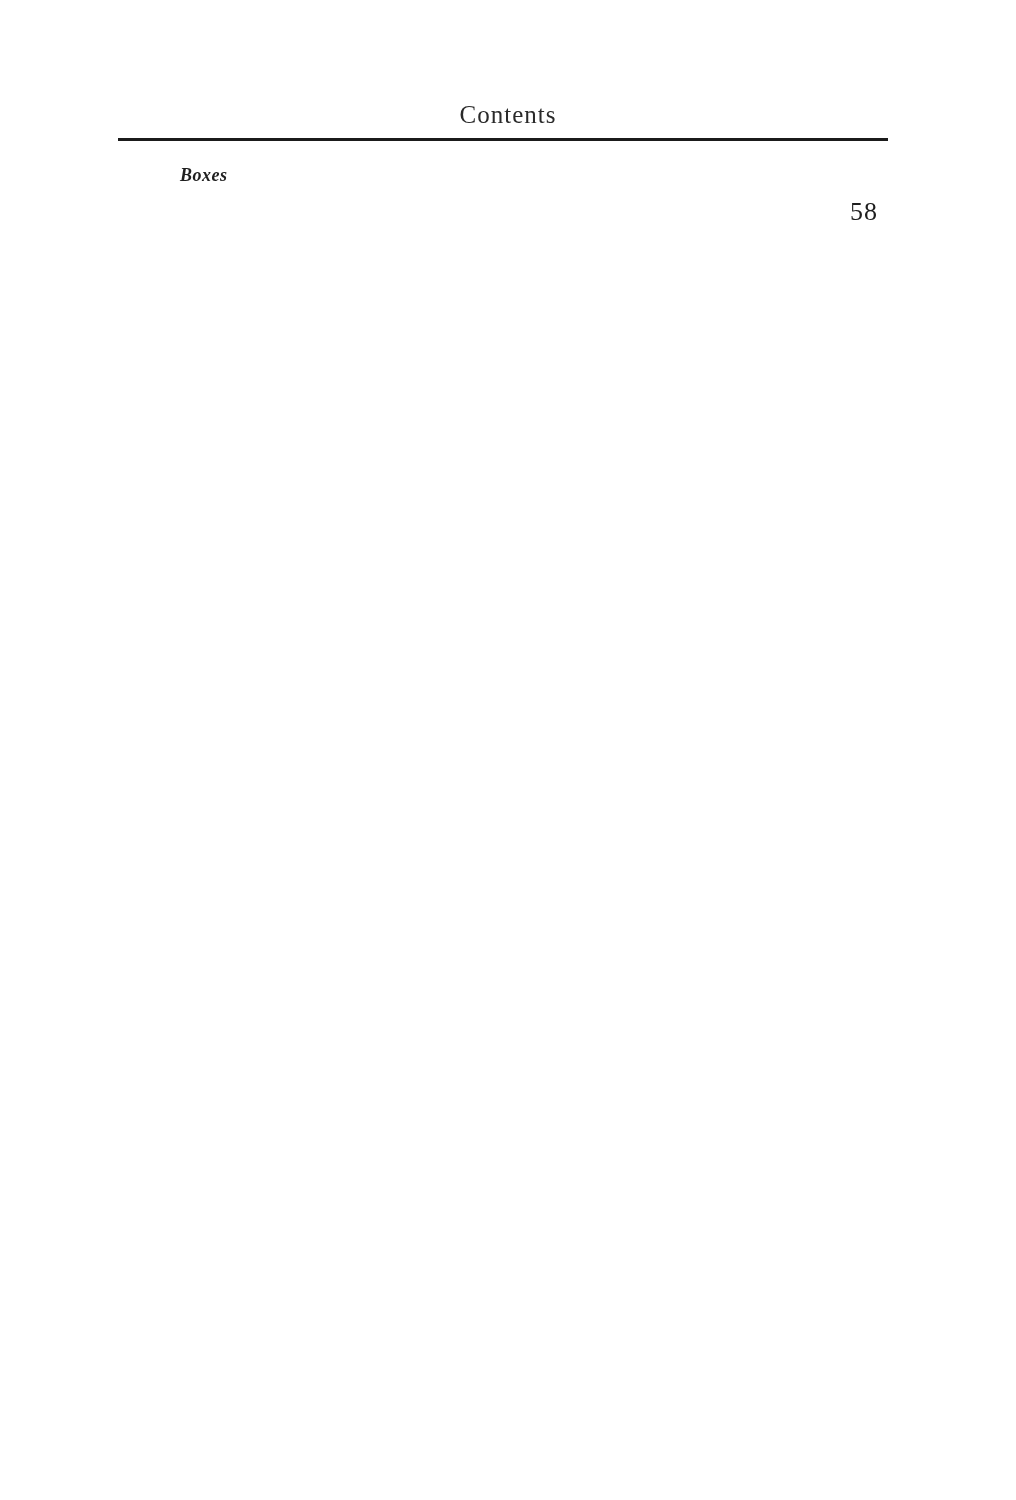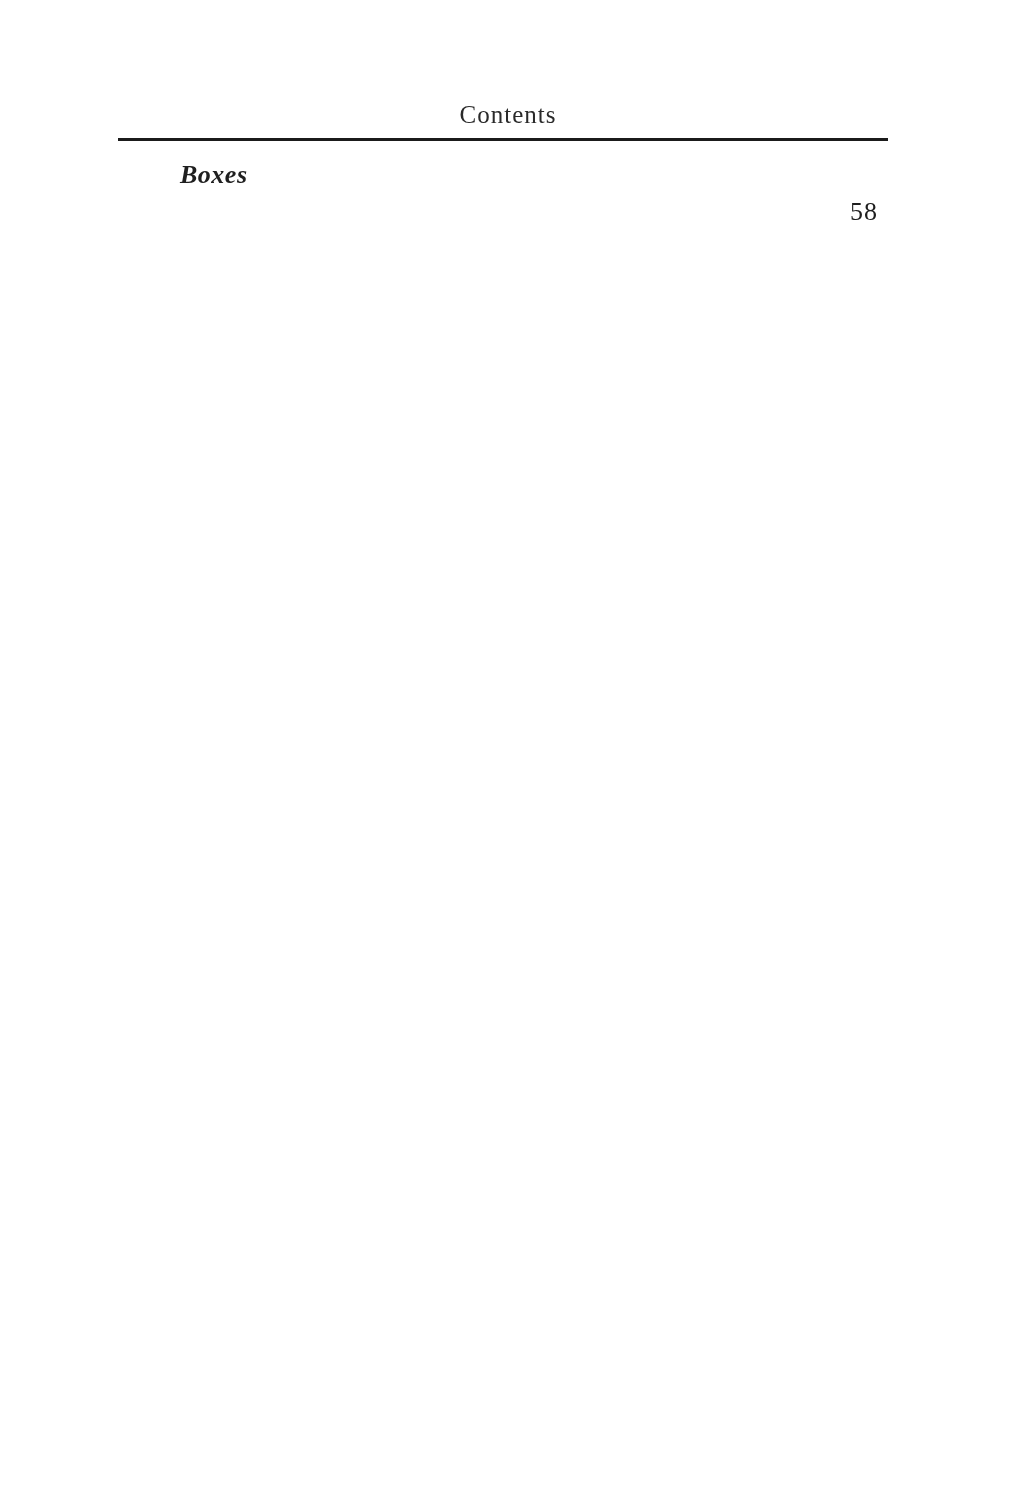--- a/index.html
+++ b/index.html
@@ -25,21 +25,21 @@
     margin: 9px 0 0 118px;
     width: 770px;
     border-top: 3px solid #1b1b1b;
   }
   .content {
     margin-left: 180px;
     width: 698px;
   }
   .boxes-label {
     margin-top: 16px;
-    font-size: 26px;
+    font-size: 18px;
     line-height: 36.5px;
     font-weight: bold;
     font-style: italic;
     letter-spacing: 0.5px;
   }
   .row {
     display: flex;
     align-items: flex-start;
     font-size: 26px;
     line-height: 36.5px;

